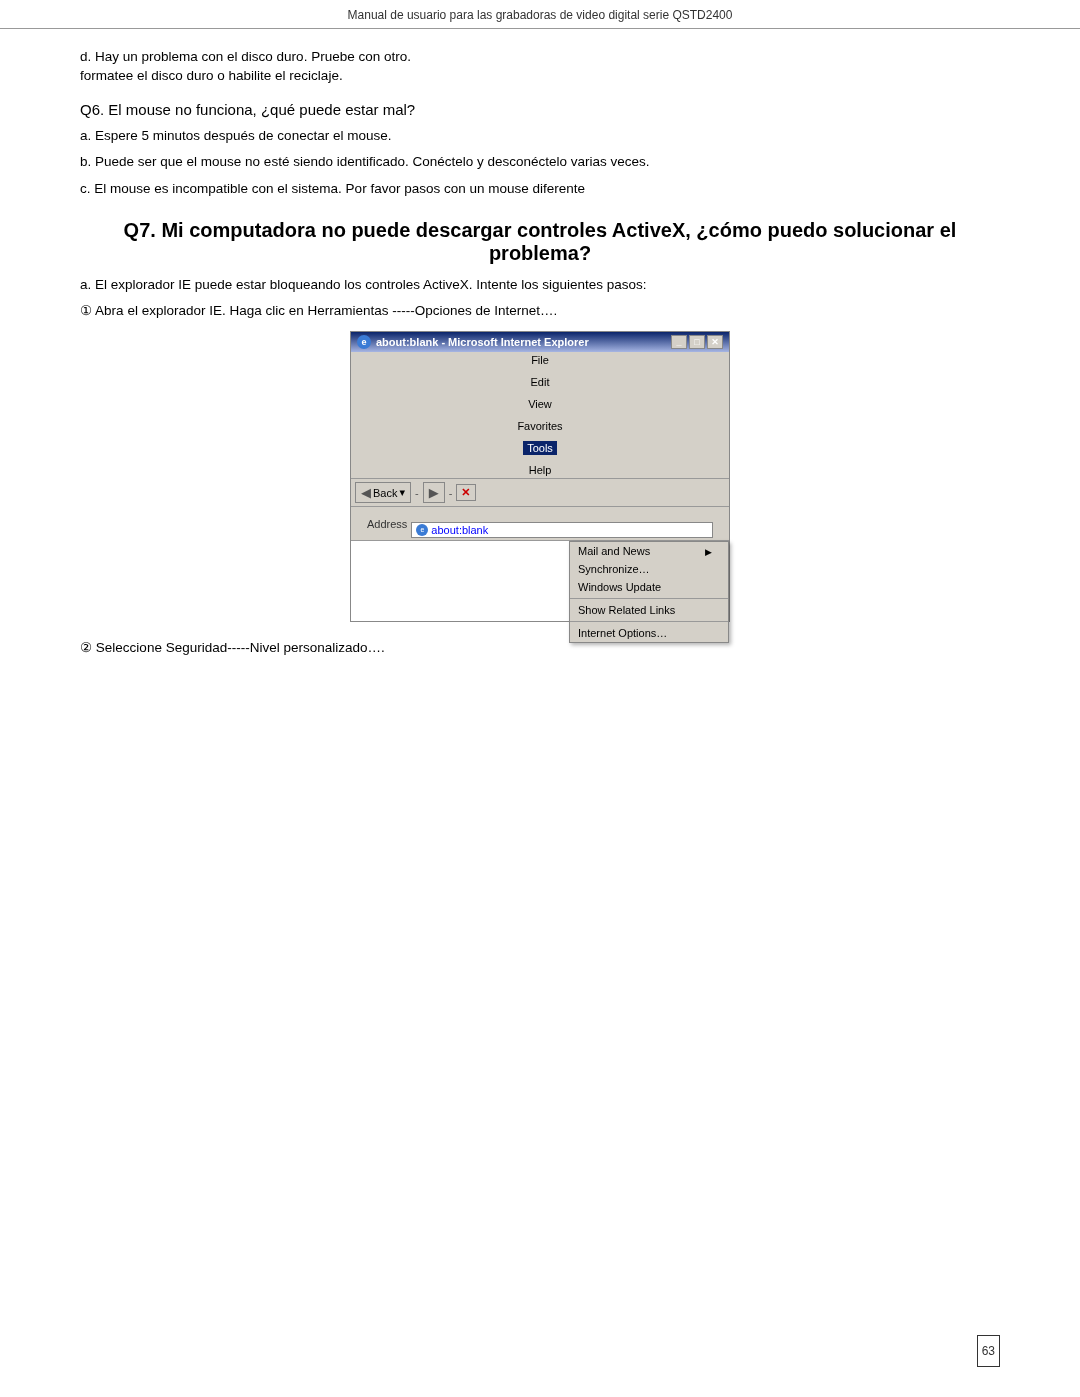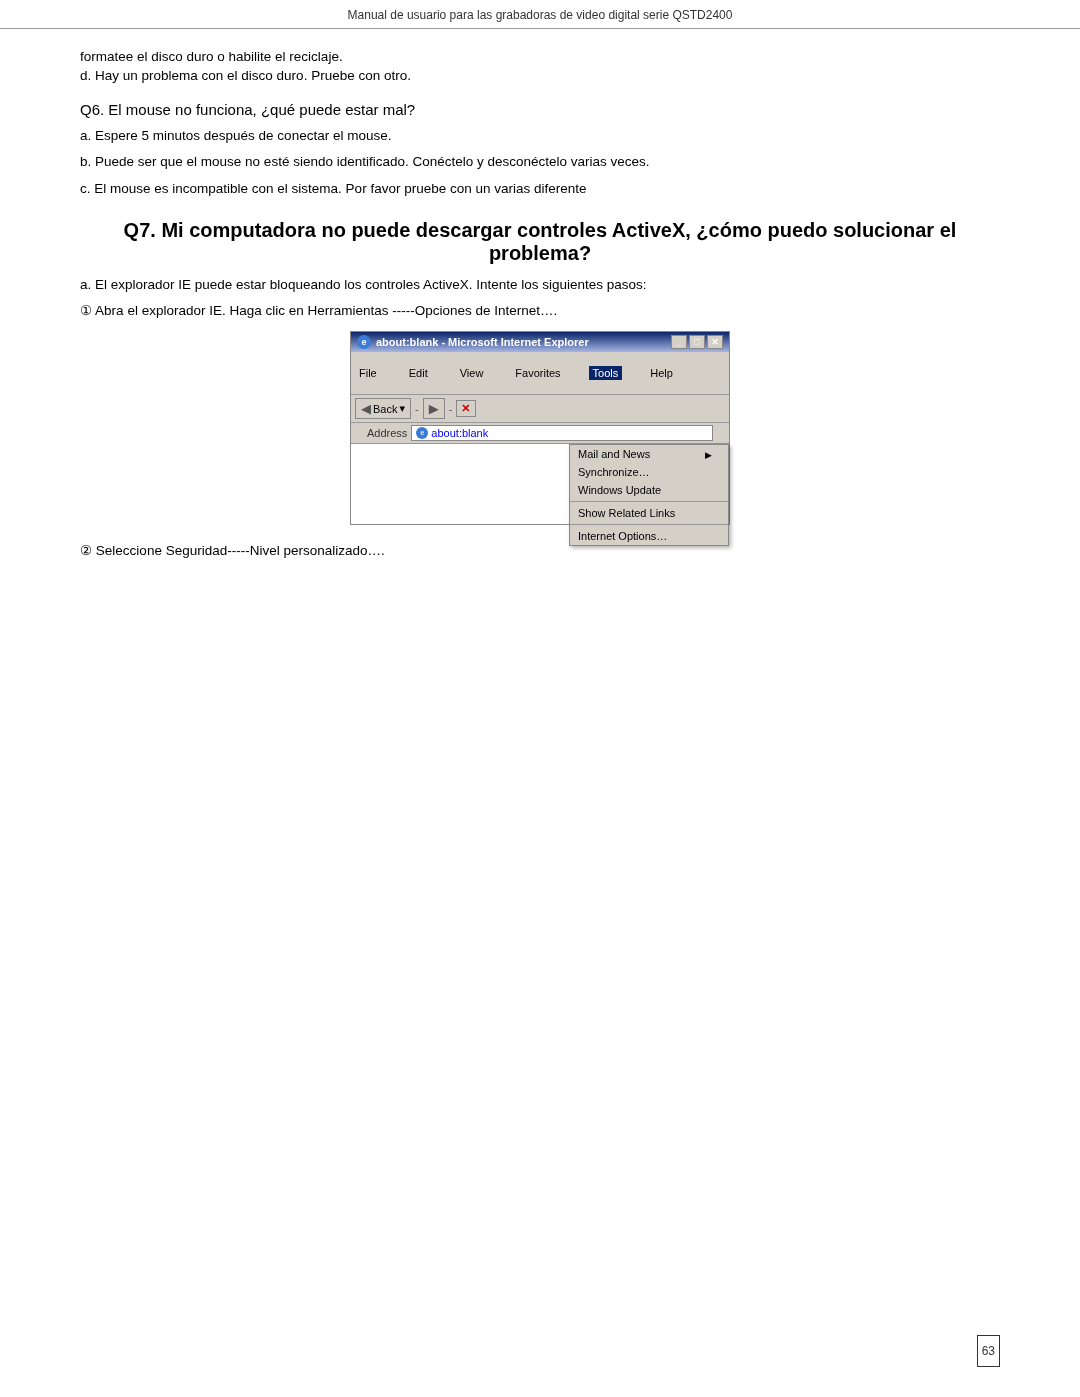--- a/index.html
+++ b/index.html
@@ -119,24 +119,25 @@
       border: 1px solid #888;
       font-size: 9px;
       text-align: center;
       line-height: 12px;
       cursor: pointer;
     }
 
     .ie-menubar {
       display: flex;
       align-items: center;
-      padding: 14px 4px;
+      padding: 1px 4px;
       background: #d4d0c8;
       border-bottom: 1px solid #999;
-      gap: 24px;
+      gap: 8px;
+      flex-direction: column;
     }
 
     .ie-menu-item {
       font-size: 11px;
       padding: 1px 4px;
       cursor: pointer;
     }
 
     .ie-toolbar {
       display: flex;
@@ -189,20 +190,21 @@
 
     .ie-address-field {
       background: #ffffff;
       border: 1px solid #888;
       padding: 1px 4px;
       font-size: 11px;
       display: flex;
       align-items: flex-start;
       gap: 3px;
       flex: 1;
+      margin-top: 13px;
     }
 
     .ie-address-icon {
       width: 12px;
       height: 12px;
       background: #3a7bd5;
       border-radius: 50%;
       font-size: 7px;
       color: white;
       text-align: center;
@@ -268,28 +270,28 @@
 </head>
 <body>
 
 <div class="page-container">
   <div class="header-bar">
     <span>Manual de usuario para las grabadoras de video digital serie QSTD2400</span>
   </div>
 
   <div class="content-area">
 
+    <p class="intro-line">d. Hay un problema con el disco duro.  Pruebe con otro.</p>
     <p class="intro-line">formatee el disco duro o habilite el reciclaje.</p>
-    <p class="intro-line">d. Hay un problema con el disco duro.  Pruebe con otro.</p>
 
     <p class="section-heading">Q6. El mouse no funciona, ¿qué puede estar mal?</p>
 
     <p class="body-text">a. Espere 5 minutos después de conectar el mouse.</p>
     <p class="body-text">b. Puede ser que el mouse no esté siendo identificado. Conéctelo y desconéctelo varias veces.</p>
-    <p class="body-text">c. El mouse es incompatible con el sistema.  Por favor pruebe con un varias diferente</p>
+    <p class="body-text">c. El mouse es incompatible con el sistema.  Por favor pasos con un mouse diferente</p>
 
     <p class="q7-heading">Q7. Mi computadora no puede descargar controles ActiveX, ¿cómo puedo solucionar el problema?</p>
 
     <p class="body-text">a. El explorador IE puede estar bloqueando los controles ActiveX. Intente los siguientes pasos:</p>
     <p class="step-line">① Abra el explorador IE. Haga clic en Herramientas -----Opciones de Internet….</p>
 
     <div class="ie-window">
 
       <div class="ie-title-bar">
         <div class="ie-title-left">

